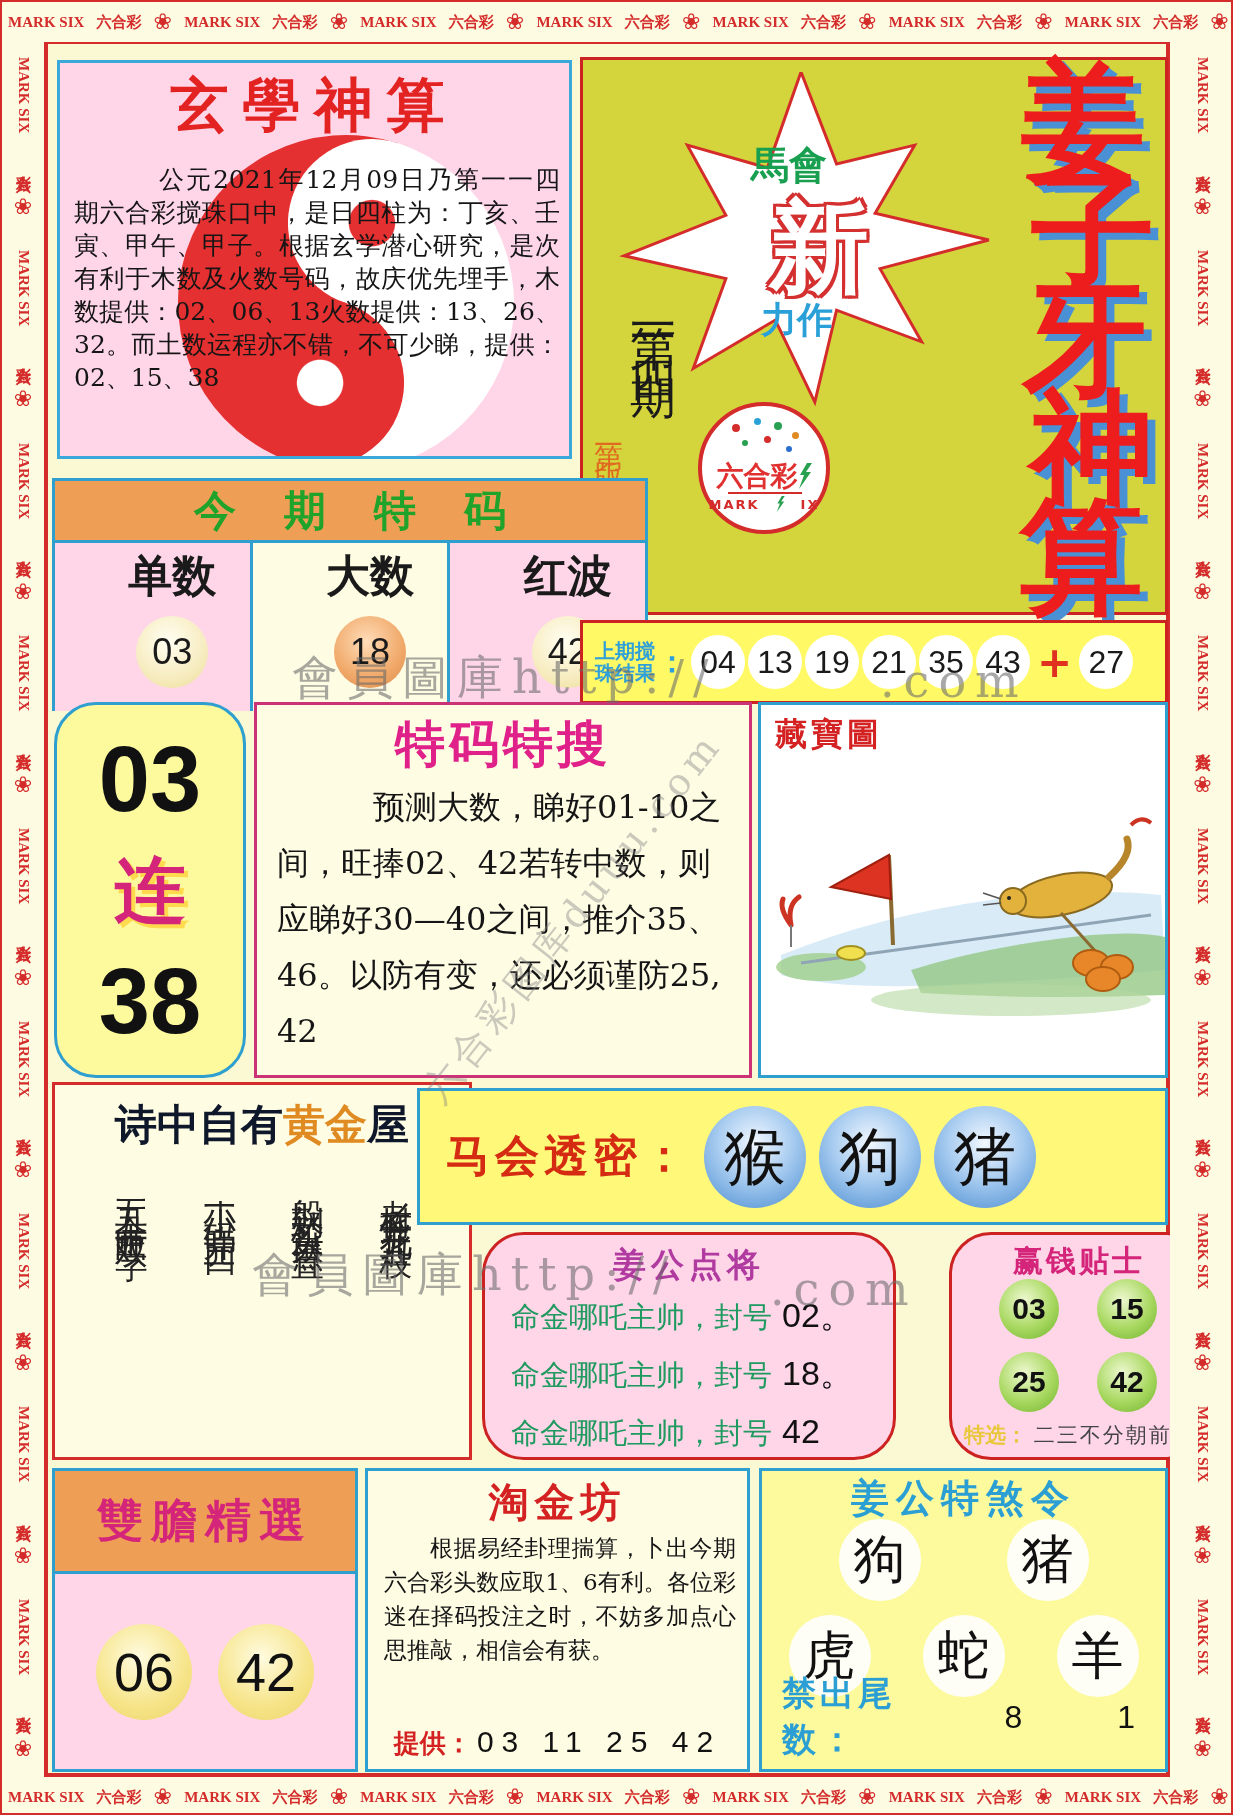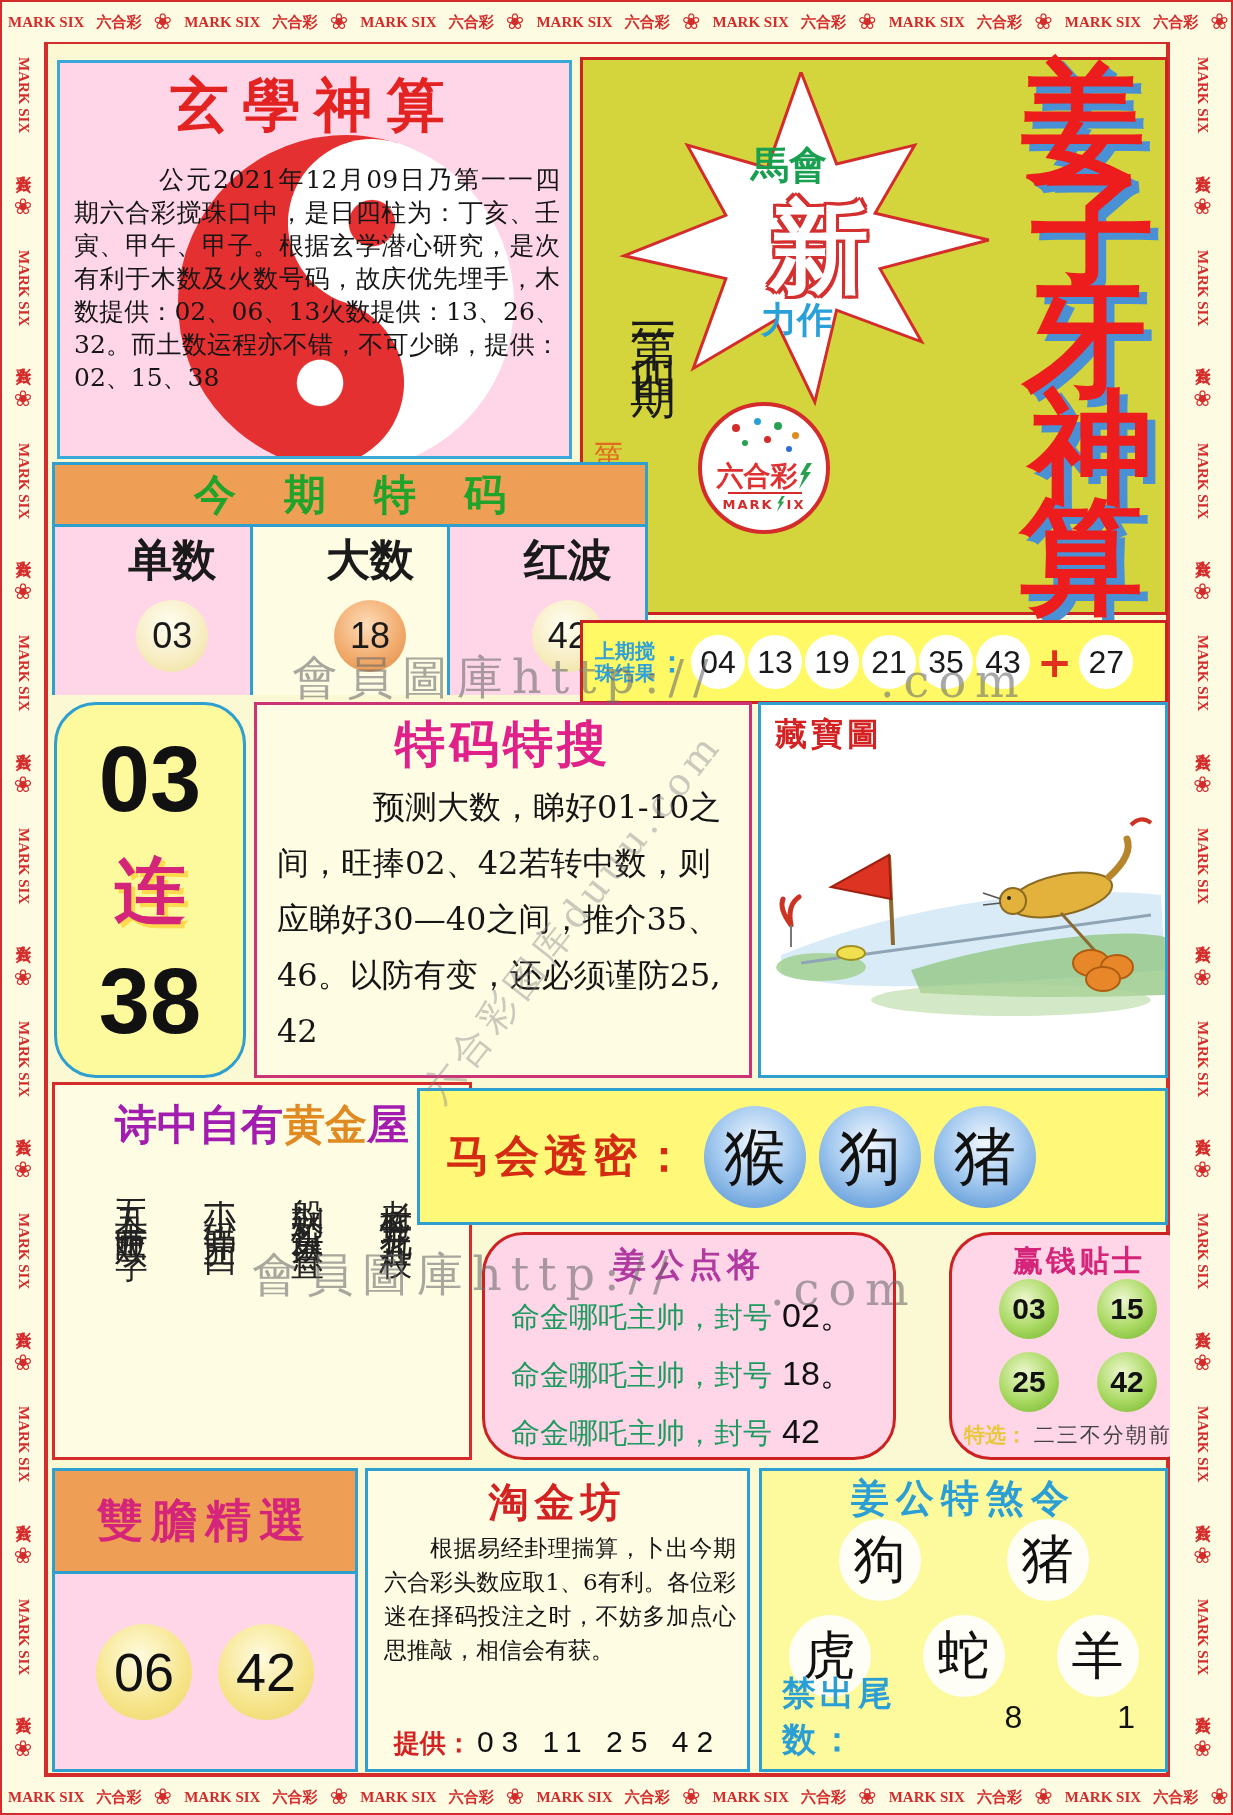--- a/index.html
+++ b/index.html
@@ -47,40 +47,40 @@
               font-size:46px;color:#1a1a1a;letter-spacing:12px;font-family:"DejaVu Serif",serif;}
   .mast-edition{position:absolute;left:6px;top:362px;height:170px;writing-mode:vertical-rl;
                 font-size:29px;color:#e06a20;letter-spacing:8px;font-family:"DejaVu Serif",serif;}
   .logo{position:absolute;left:115px;top:342px;width:132px;height:132px;border-radius:50%;background:#fff;
         border:4px solid #d42b2b;box-sizing:border-box;}
   .logo-dots span{position:absolute;border-radius:50%;}
   .logo-cn{position:absolute;left:0;top:52px;width:100%;display:flex;justify-content:center;align-items:center;
            font-size:27px;font-weight:bold;font-family:"Liberation Sans",sans-serif;}
   .logo-rule{position:absolute;left:26px;top:86px;width:74px;height:2px;background:#d42b2b;}
   .logo-en{position:absolute;left:0;top:90px;width:100%;display:flex;justify-content:center;align-items:center;
-           gap:2px;font-size:13px;font-weight:bold;color:#d42b2b;letter-spacing:2px;}
+           gap:16px;font-size:13px;font-weight:bold;color:#d42b2b;letter-spacing:2px;}
   .mast-title{position:absolute;left:424px;top:6px;width:160px;text-align:center;}
   .mast-title div{font-size:124px;line-height:109px;font-weight:bold;color:#ee1d1d;
                   font-family:"DejaVu Serif",serif;text-shadow:8px 7px 0 #4a90d4;}
   .mast-title div:nth-child(1){transform:translateX(-4px);}
   .mast-title div:nth-child(2){transform:translateX(6px);}
   .mast-title div:nth-child(3){transform:translateX(-2px);}
   .mast-title div:nth-child(4){transform:translateX(5px);}
   .mast-title div:nth-child(5){transform:translateX(-6px);}
   
   .result{left:578px;top:618px;width:588px;height:84px;background:#fff966;border:3px solid #cc2222;
           display:flex;align-items:center;padding-left:12px;}
   .result-label{font-size:20px;line-height:22px;color:#2fa0d8;font-weight:bold;font-family:"DejaVu Serif",serif;}
   .result-colon{font-size:30px;color:#2fa0d8;font-weight:bold;margin:0 4px 0 2px;}
   .result-balls{display:flex;align-items:center;gap:3px;}
   .rball{width:54px;height:54px;border-radius:50%;background:#fff;display:flex;align-items:center;justify-content:center;
          font-size:32px;color:#1a1a1a;font-family:"Liberation Sans",sans-serif;text-align:right;}
   .rplus{font-size:42px;font-weight:bold;color:#e03020;margin:0 4px;}
   
-  .jinqi{left:50px;top:460px;width:596px;height:233px;border:3px solid #2f9fd0;background:#ffd6e8;}
+  .jinqi{left:50px;top:476px;width:596px;height:233px;border:3px solid #2f9fd0;background:#ffd6e8;}
   .jinqi-head{height:59px;background:#ee9f55;border-bottom:3px solid #2f9fd0;display:flex;align-items:center;justify-content:center;
               font-size:42px;font-weight:bold;color:#1fa32a;letter-spacing:48px;text-indent:48px;font-family:"DejaVu Serif",serif;}
   .jinqi-cells{display:flex;height:168px;}
   .jinqi-cell{flex:1;border-right:3px solid #2f9fd0;display:flex;flex-direction:column;align-items:center;padding-left:40px;}
   .jinqi-cell:last-child{border-right:none;}
   .jinqi-label{font-size:44px;font-weight:bold;color:#1a1a1a;margin-top:4px;font-family:"DejaVu Serif",serif;}
   .jball{width:72px;height:72px;border-radius:50%;display:flex;align-items:center;justify-content:center;
          font-size:36px;color:#1a1a1a;margin-top:10px;font-family:"Liberation Sans",sans-serif;}
   .ball-cream{background:radial-gradient(circle at 45% 35%,#fffef2,#f7ecc0 60%,#eadc94);}
   .ball-orange{background:radial-gradient(circle at 45% 35%,#ffdcb8,#f0a868 60%,#d98a4a);}
@@ -99,21 +99,21 @@
               font-family:"DejaVu Serif",serif;text-indent:3em;}
   
   .cangbao{left:756px;top:700px;width:410px;height:376px;background:#fff;border:3px solid #2f9fd0;}
   .cangbao-title{position:absolute;left:14px;top:8px;font-size:32px;font-weight:bold;color:#d42222;
                  font-family:"DejaVu Serif",serif;letter-spacing:4px;}
   .cangbao svg{position:absolute;left:0;bottom:40px;}
   
   .poem{left:50px;top:1080px;width:420px;height:378px;background:#fffce4;border:3px solid #d42b2b;}
   .poem-title{position:absolute;top:12px;width:100%;text-align:center;font-size:42px;font-weight:bold;
               font-family:"DejaVu Serif",serif;}
-  .poem-t-blue{color:#a21caf;} .poem-t-orange{color:#e08a22;}
+  .poem-t-blue{color:#0f172a;} .poem-t-orange{color:#e08a22;}
   .poem-cols{position:absolute;left:10px;top:88px;width:396px;height:270px;display:flex;justify-content:space-evenly;}
   .poem-col{writing-mode:vertical-rl;font-size:33px;color:#222;letter-spacing:8px;font-family:"DejaVu Serif",serif;}
   
   .mahui{left:415px;top:1086px;width:751px;height:137px;background:#fff878;border:3px solid #2f9fd0;
          display:flex;align-items:center;padding-left:26px;gap:13px;}
   .mahui-label{font-size:44px;font-weight:bold;color:#d42b12;letter-spacing:5px;font-family:"DejaVu Serif",serif;}
   .zball{width:102px;height:102px;border-radius:50%;display:flex;align-items:center;justify-content:center;
          background:radial-gradient(circle at 50% 36%,#f2f8ff,#a8ccf0 45%,#5e9ad8 88%);
          font-size:62px;color:#111;font-family:"DejaVu Serif",serif;}
   

